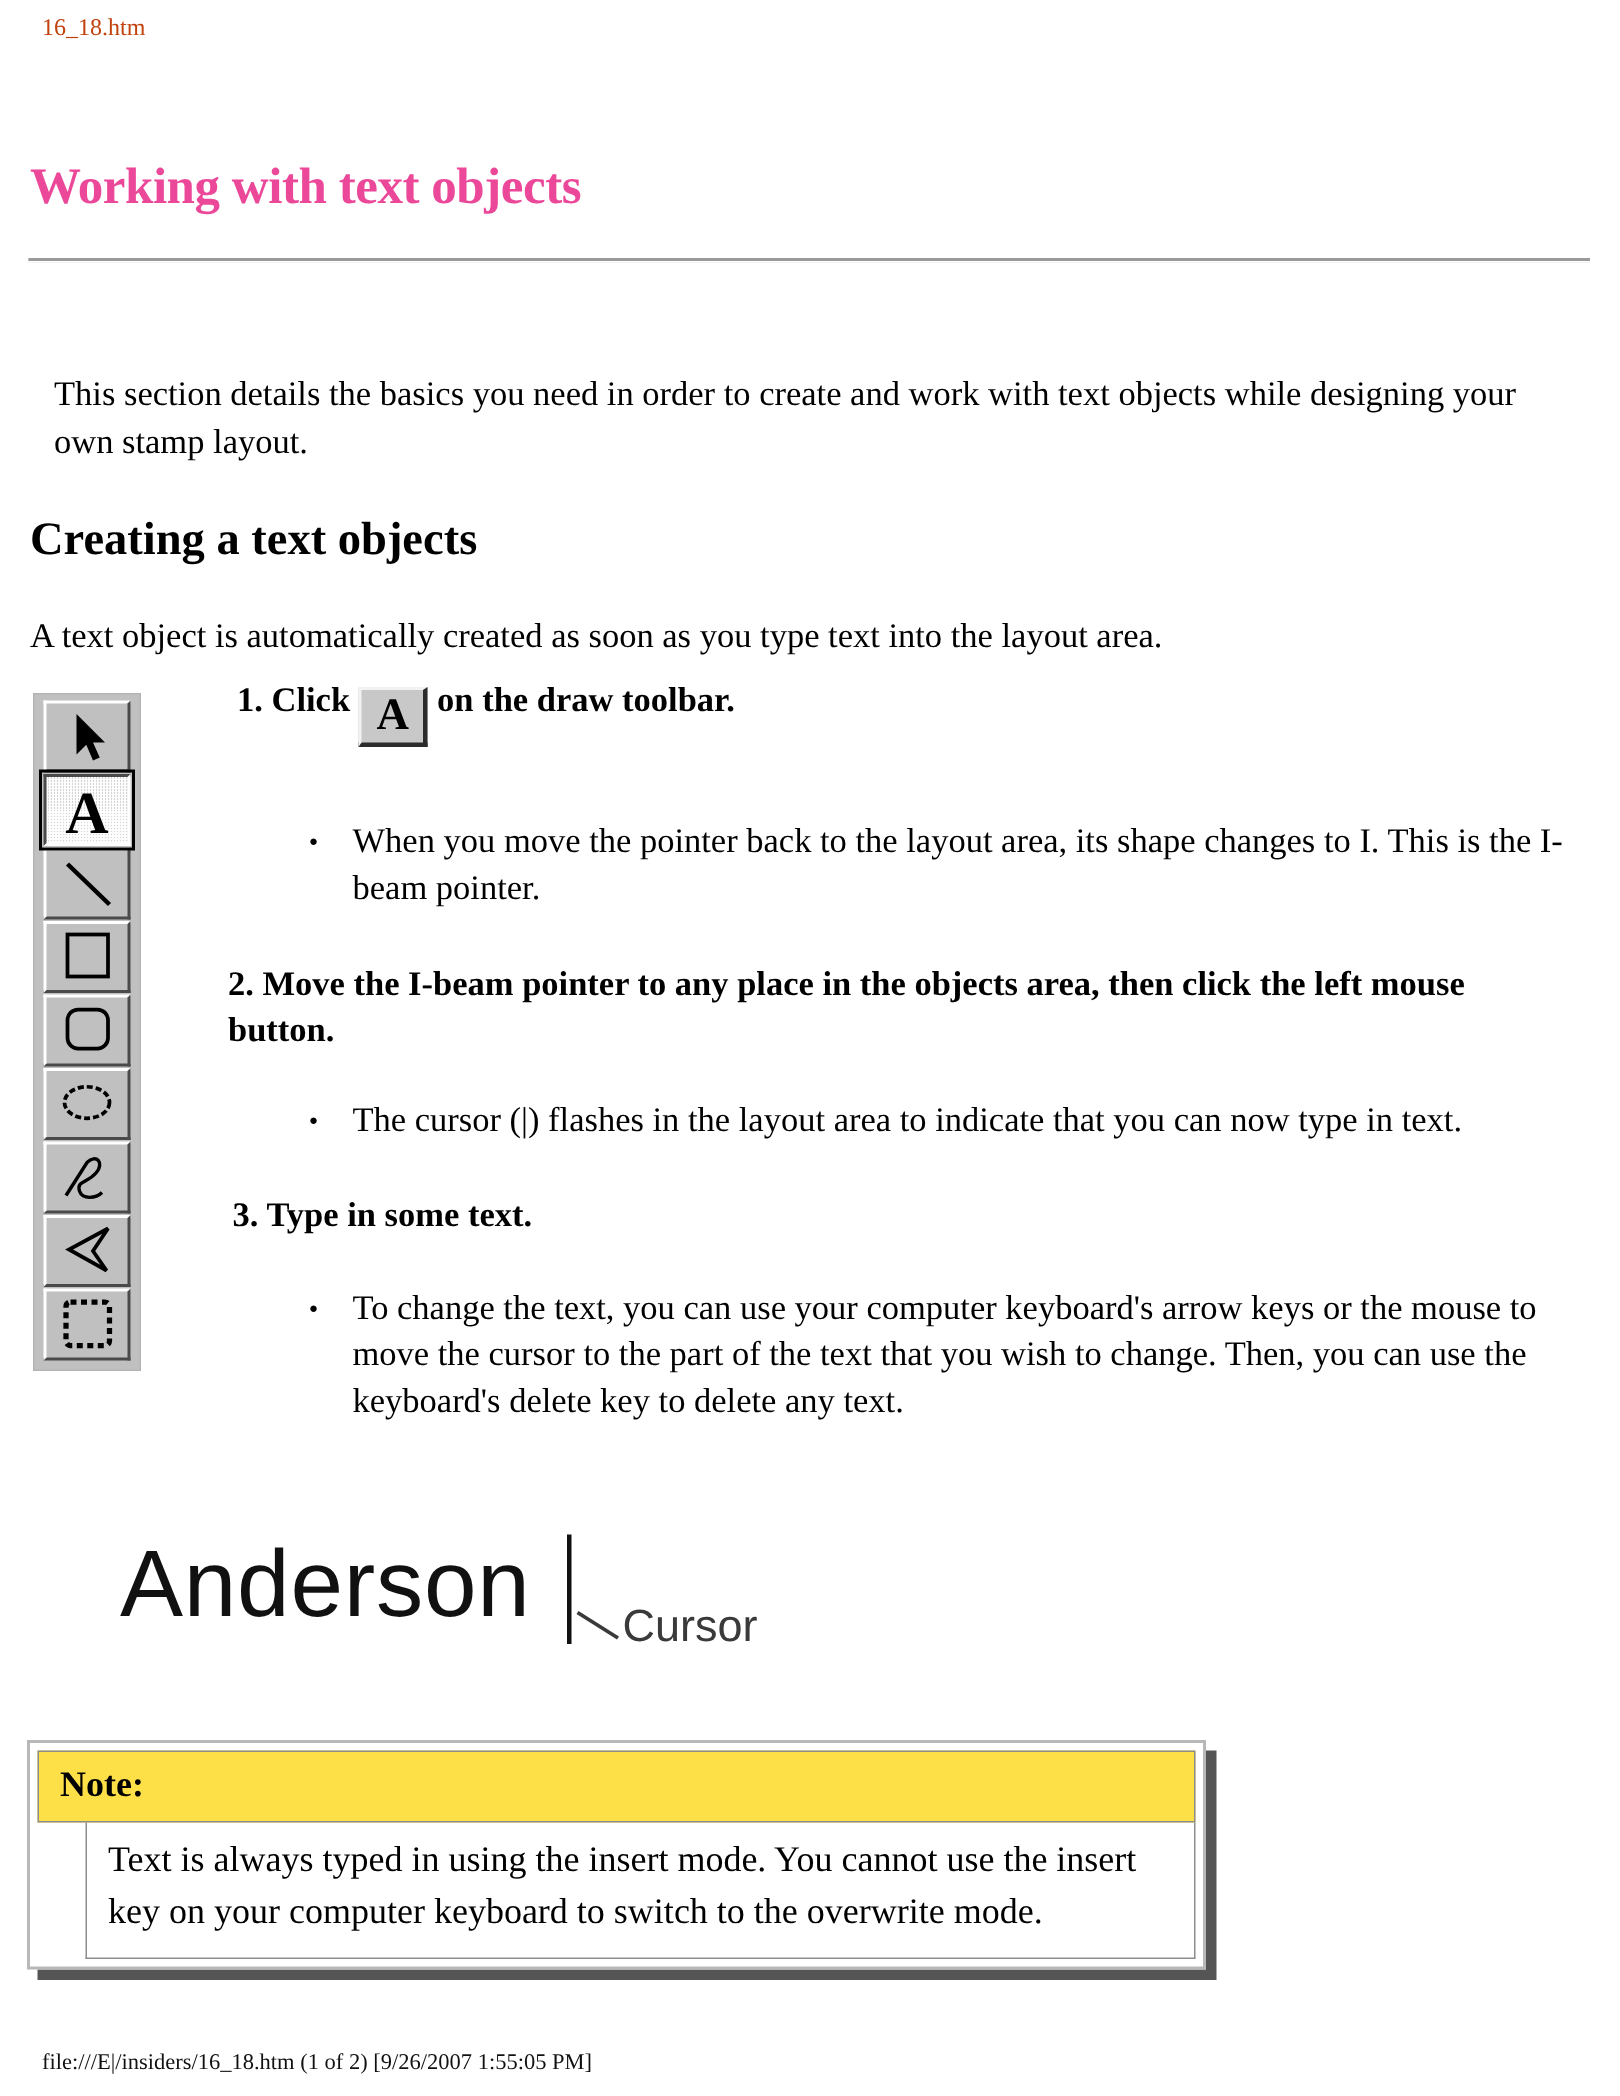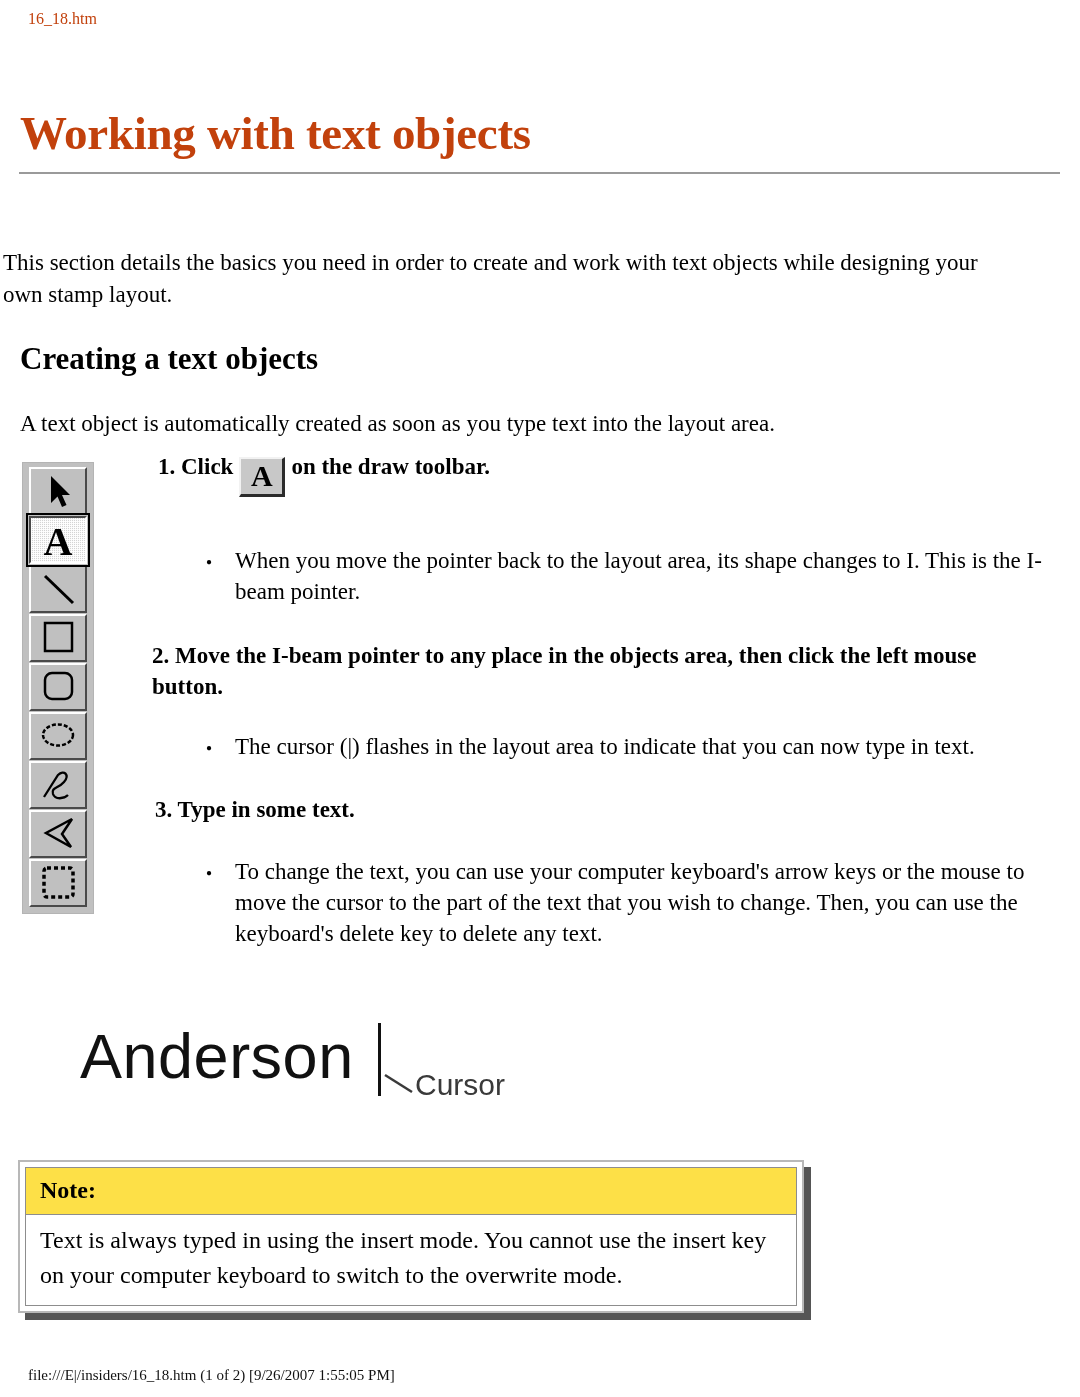--- a/index.html
+++ b/index.html
@@ -24,25 +24,25 @@
     font-size: 16px;
     line-height: 18px;
     color: #c2410c;
   }
 
   
   .doc-title {
     position: absolute;
     top: 76px;
     left: 20px;
-    font-size: 47px;
+    font-size: 34px;
     font-weight: bold;
     letter-spacing: -0.3px;
     line-height: 52px;
-    color: #c2410c;
+    color: #ec4899;
     white-space: nowrap;
     text-align: right;
   }
 
   
   .hrule {
     position: absolute;
     left: 19px;
     top: 172px;
     width: 1041px;
@@ -52,21 +52,21 @@
     box-sizing: border-box;
     background: #cfcfcf;
   }
 
   
   .para {
     position: absolute;
     font-size: 23px;
     line-height: 32px;
   }
-  #intro-para  { left: 3px; top: 224px; width: 1020px; }
+  #intro-para  { left: 36px; top: 224px; width: 1020px; }
   #auto-para   { left: 20px; top: 385px; width: 1020px; }
 
   .section-h2 {
     position: absolute;
     left: 20px;
     top: 315px;
     font-size: 31px;
     font-weight: bold;
     line-height: 36px;
   }
@@ -215,20 +215,21 @@
     font-weight: bold;
     line-height: 30px;
   }
   .note-body {
     border: 1px solid #8d8d8d;
     border-top: none;
     box-sizing: border-box;
     padding: 8px 14px 12px 14px;
     font-size: 24px;
     line-height: 35px;
+    margin-left: 32px;
   }
 
   
   .page-foot {
     position: absolute;
     left: 28px;
     top: 1366px;
     font-size: 15px;
     line-height: 18px;
     color: #111;

